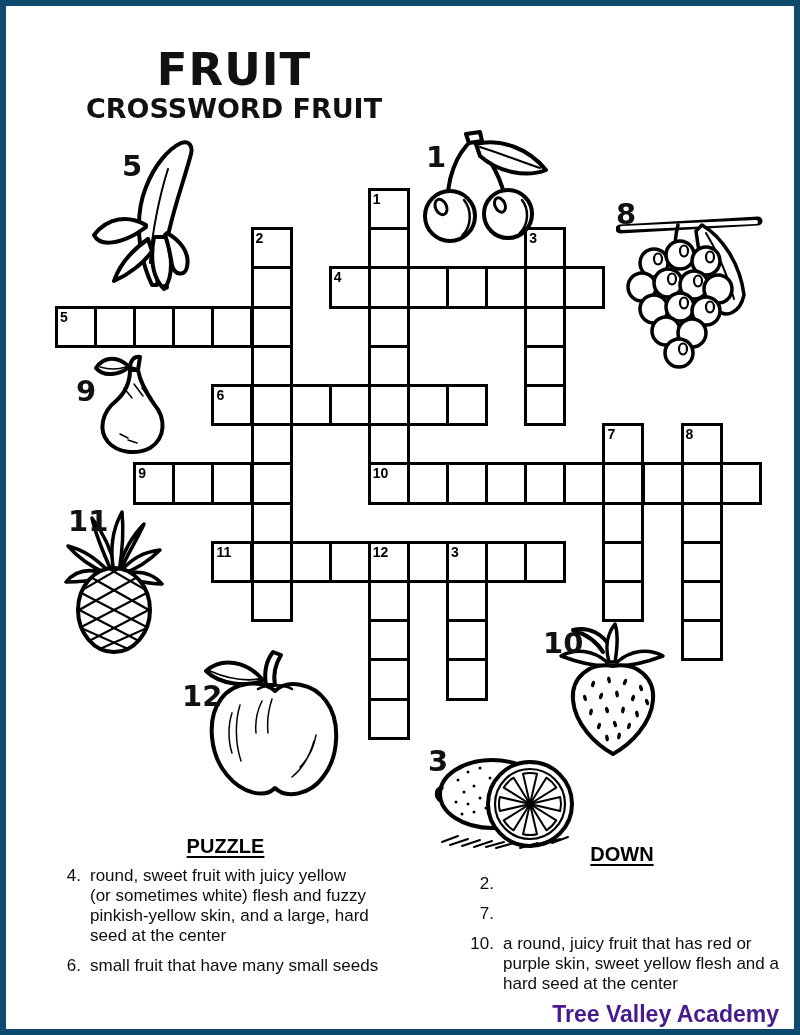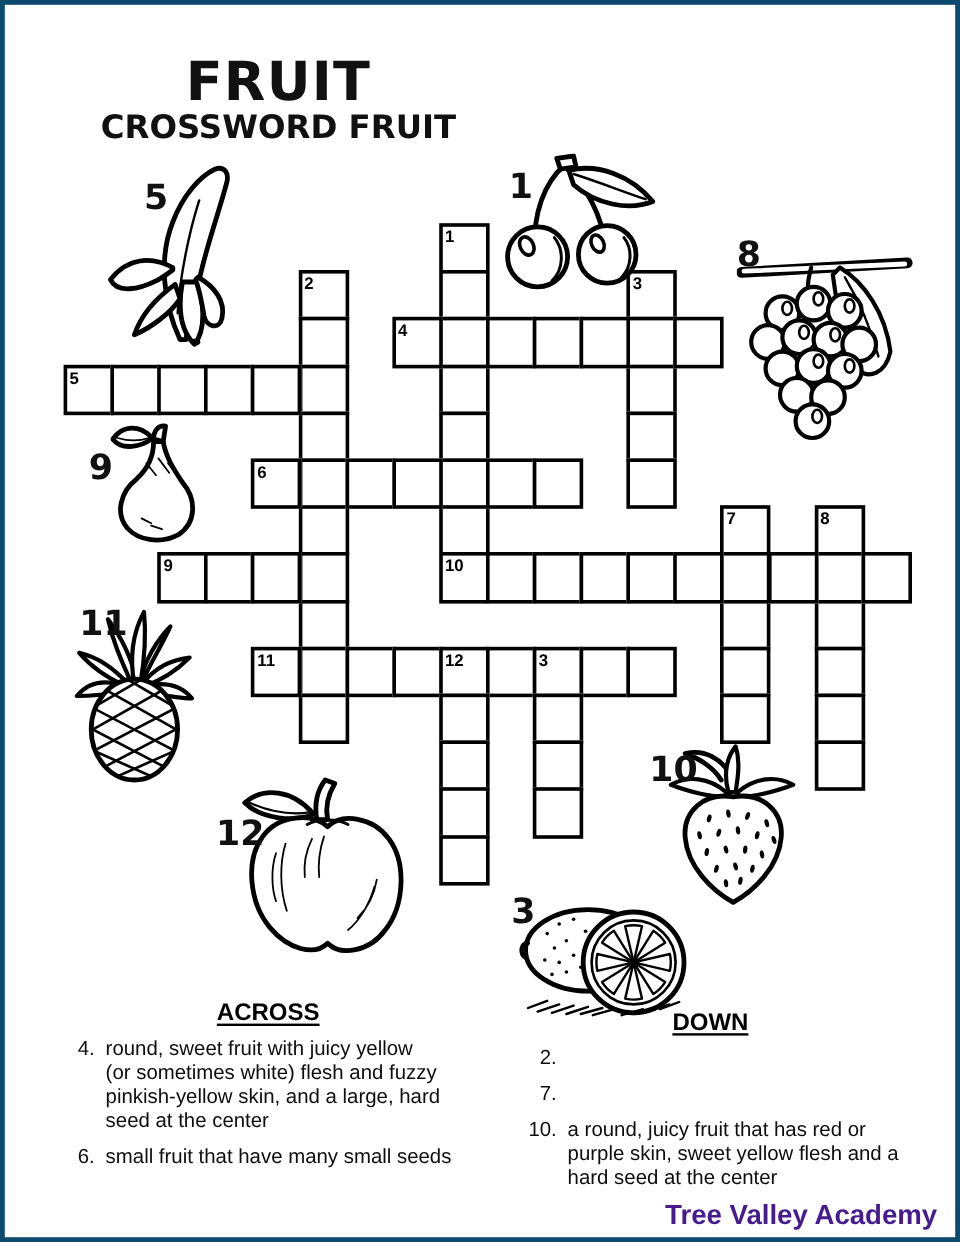--- a/index.html
+++ b/index.html
@@ -1,19 +1,19 @@
 <!DOCTYPE html>
 <html><head>
 <meta charset="utf-8">
 <style>
   * { margin:0; padding:0; box-sizing:border-box; }
   html,body { background:#fff; }
   .page {
     position:relative; width:800px; height:1035px; background:#fff;
-    border:4px solid #0c4a6e; overflow:hidden;
+    border:6px solid #0c4a6e; overflow:hidden;
     font-family:"Liberation Sans", sans-serif; color:#000;
   }
   
   .title-block { position:absolute; left:28px; top:40px; width:400px; text-align:center; }
   .title-main {
     font-family:"DejaVu Sans", sans-serif; font-weight:bold;
     font-size:45px; line-height:48px; letter-spacing:1px; color:#111;
   }
   .title-sub {
     font-family:"DejaVu Sans", sans-serif; font-weight:bold;
@@ -50,21 +50,21 @@
   .fruit-pineapple .fruit-num  { left:4px;   top:4px; }
   .fruit-strawberry { left:551px; top:616px; }
   .fruit-strawberry .fruit-num { left:-14px; top:6px; }
   .fruit-apple      { left:196px; top:643px; }
   .fruit-apple .fruit-num      { left:-20px; top:32px; }
   .fruit-lemon      { left:428px; top:736px; }
   .fruit-lemon .fruit-num      { left:-6px;  top:4px; }
   
   .clues { position:absolute; font-size:17px; line-height:20px; color:#0d0d0d; }
   .clues-across { left:47px;  top:828px; width:345px; }
-  .clues-down   { left:412px; top:836px; width:352px; }
+  .clues-down   { left:440px; top:836px; width:352px; }
   .clues-title {
     text-align:center; font-weight:bold; font-size:20px; line-height:24px;
     text-decoration:underline; text-decoration-thickness:2px; text-underline-offset:3px;
     margin-bottom:8px; color:#000;
   }
   .clue { display:flex; margin-bottom:10px; }
   .clue-num { width:28px; min-width:28px; text-align:right; margin-right:9px; }
   .clues-down .clue-num { width:48px; min-width:48px; }
   .clue-text { flex:1; }
   
@@ -361,21 +361,21 @@
         <path d="M96 62 L112.4 35.7 A31 31 0 0 1 122.3 45.6 Z"></path>
       </g>
       <g stroke-width="2">
         <path d="M8 100 L24 94 M16 103 L34 97 M28 104 L46 98 M40 105 L58 99 M52 105 L70 100 M62 106 L80 101" fill="none"></path>
         <path d="M96 105 L114 99 M108 103 L126 97 M118 101 L134 95 M86 106 L104 101" fill="none"></path>
       </g>
     </svg>
   </figure>
 
   <div class="clues clues-across">
-    <div class="clues-title">ACROSS</div>
+    <div class="clues-title">PUZZLE</div>
     <div>
         <div class="clue">
           <span class="clue-num">4.</span>
           <span class="clue-text">round, sweet fruit with juicy yellow<br>(or sometimes white) flesh and fuzzy<br>pinkish-yellow skin, and a large, hard<br>seed at the center</span>
         </div>
         <div class="clue">
           <span class="clue-num">6.</span>
           <span class="clue-text">small fruit that have many small seeds</span>
         </div>
       </div>

